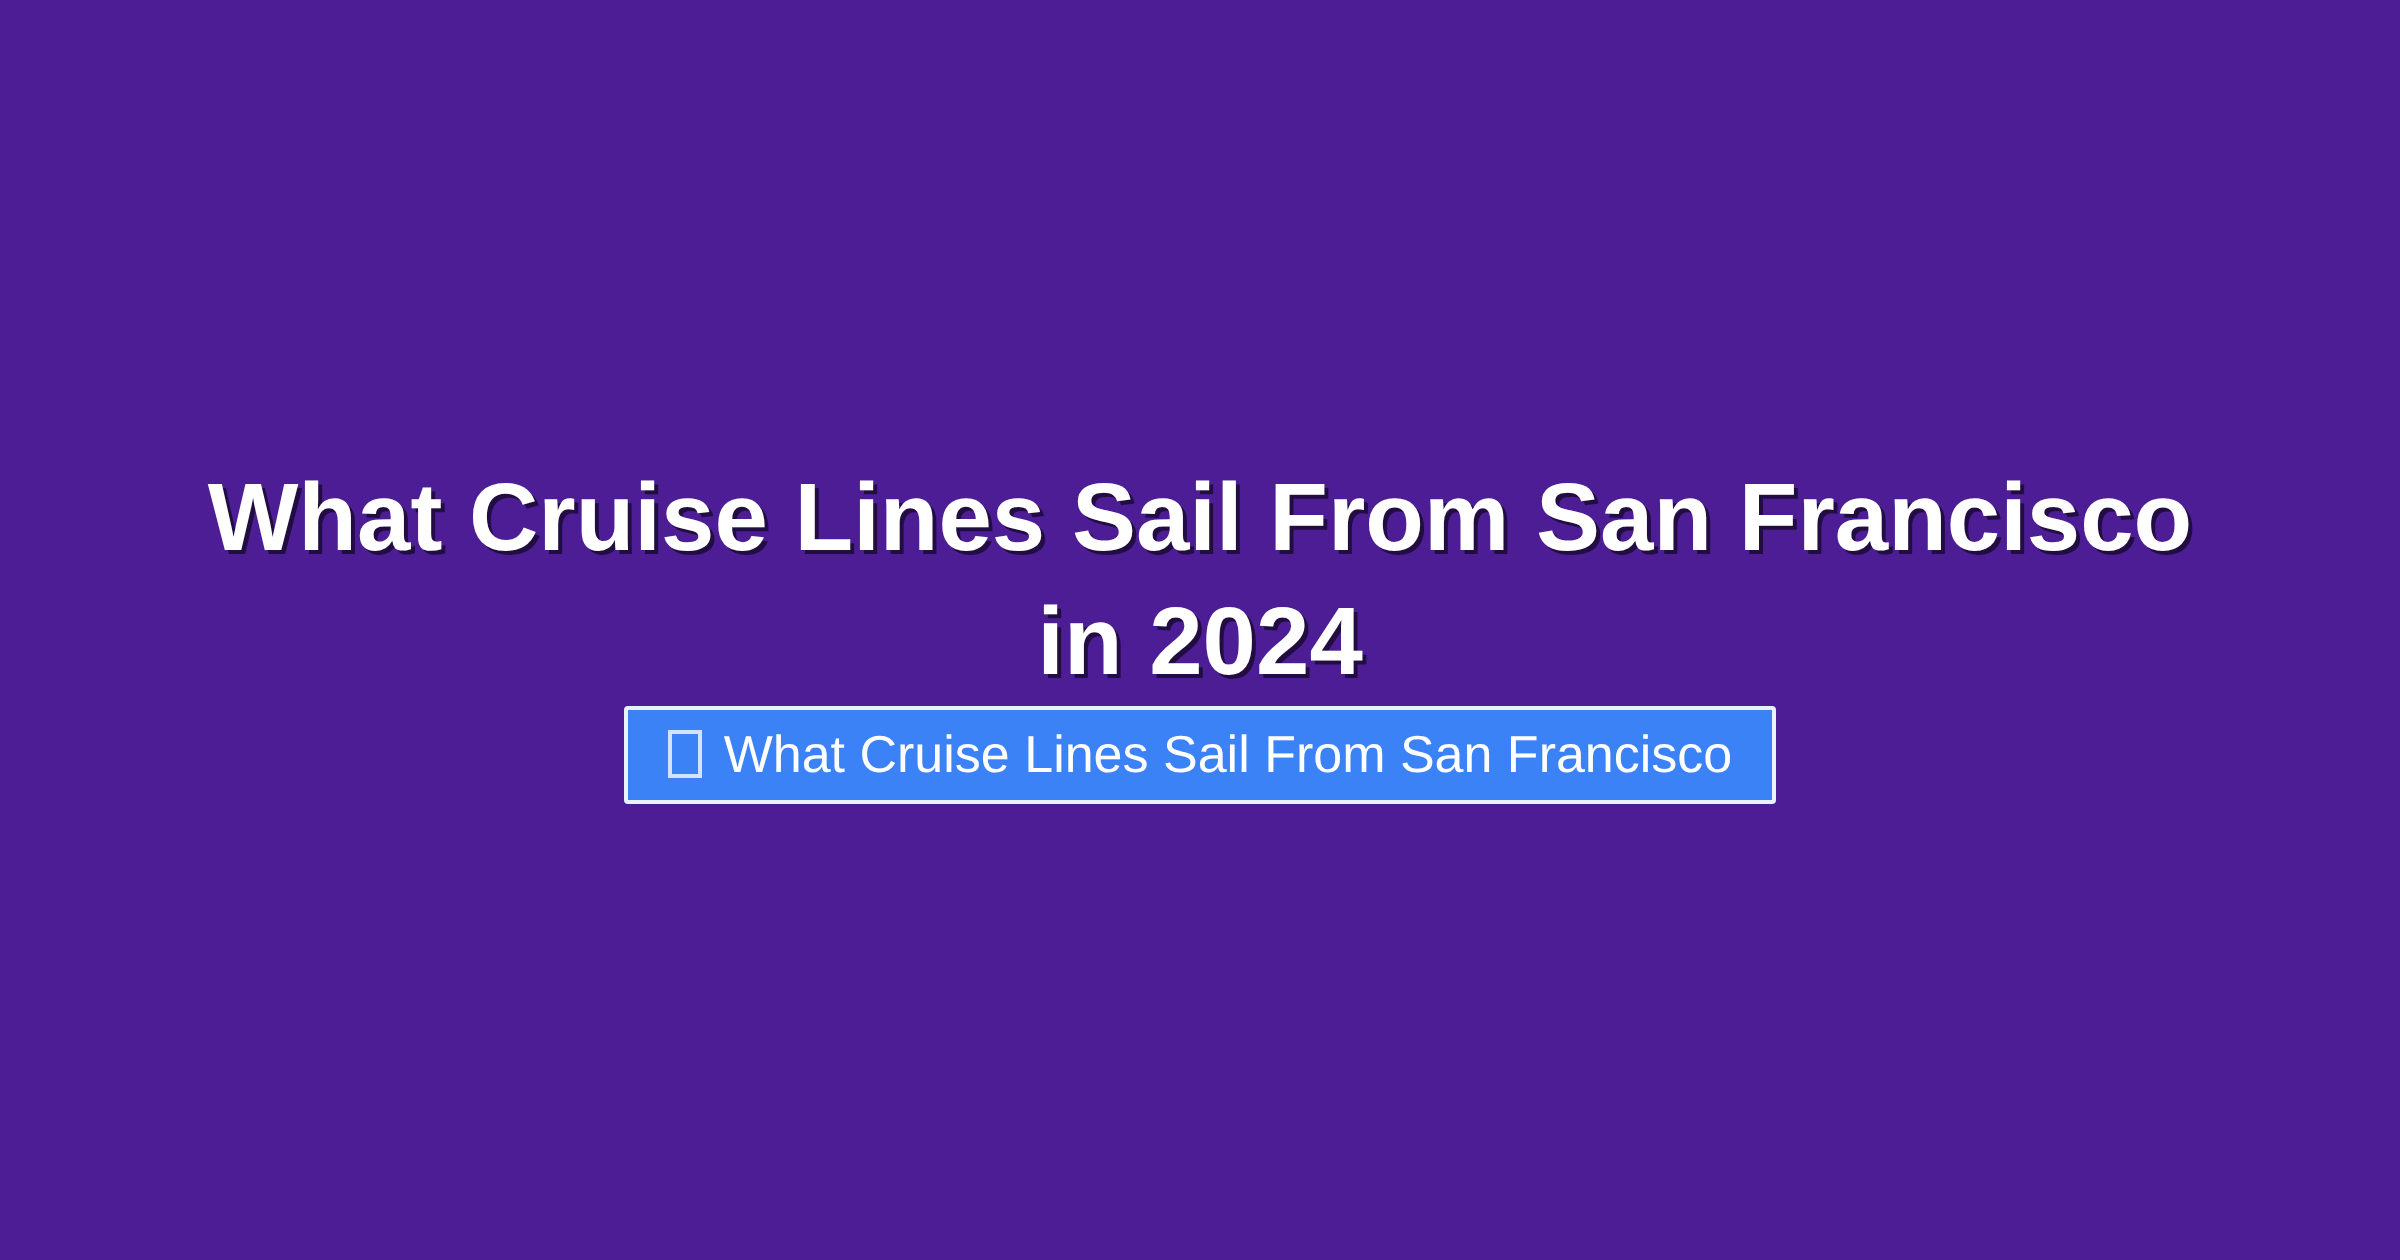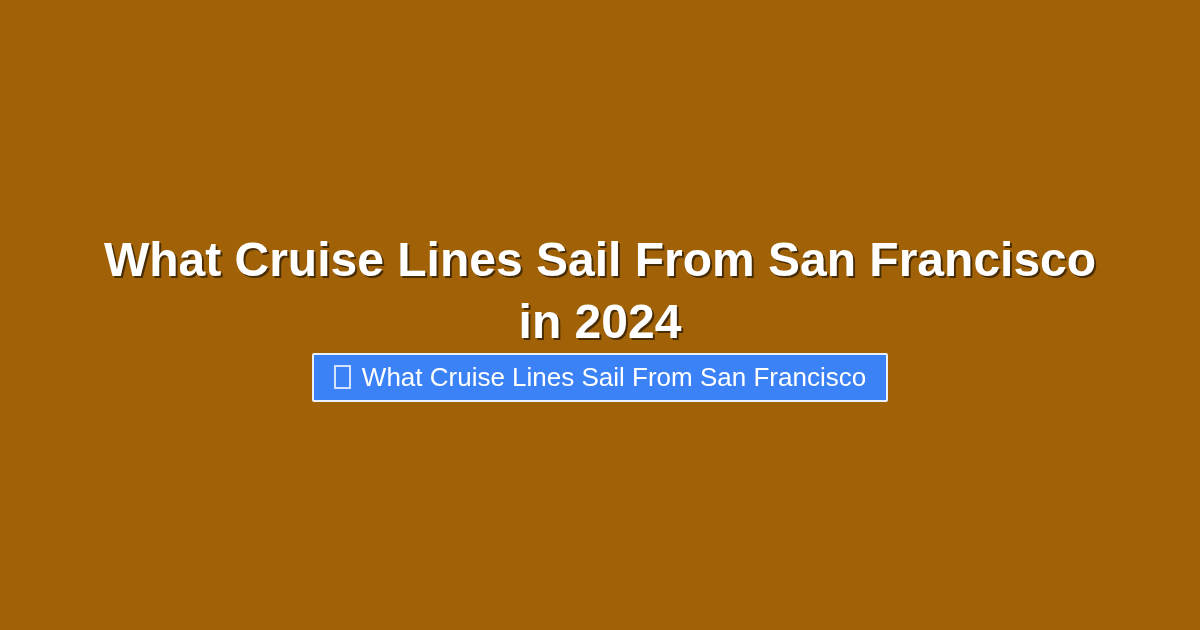--- a/index.html
+++ b/index.html
@@ -12,21 +12,21 @@
     height: 630px;
     overflow: hidden;
     font-family: "Liberation Sans", "DejaVu Sans", sans-serif;
     background: #1f3b85;
   }
 
   .card {
     position: relative;
     width: 1200px;
     height: 630px;
-    background: #a16207;
+    background: #4c1d95;
     box-sizing: border-box;
     display: flex;
     flex-direction: column;
     align-items: center;
     justify-content: flex-start;
   }
 
   .content {
     position: absolute;
     left: 0;

